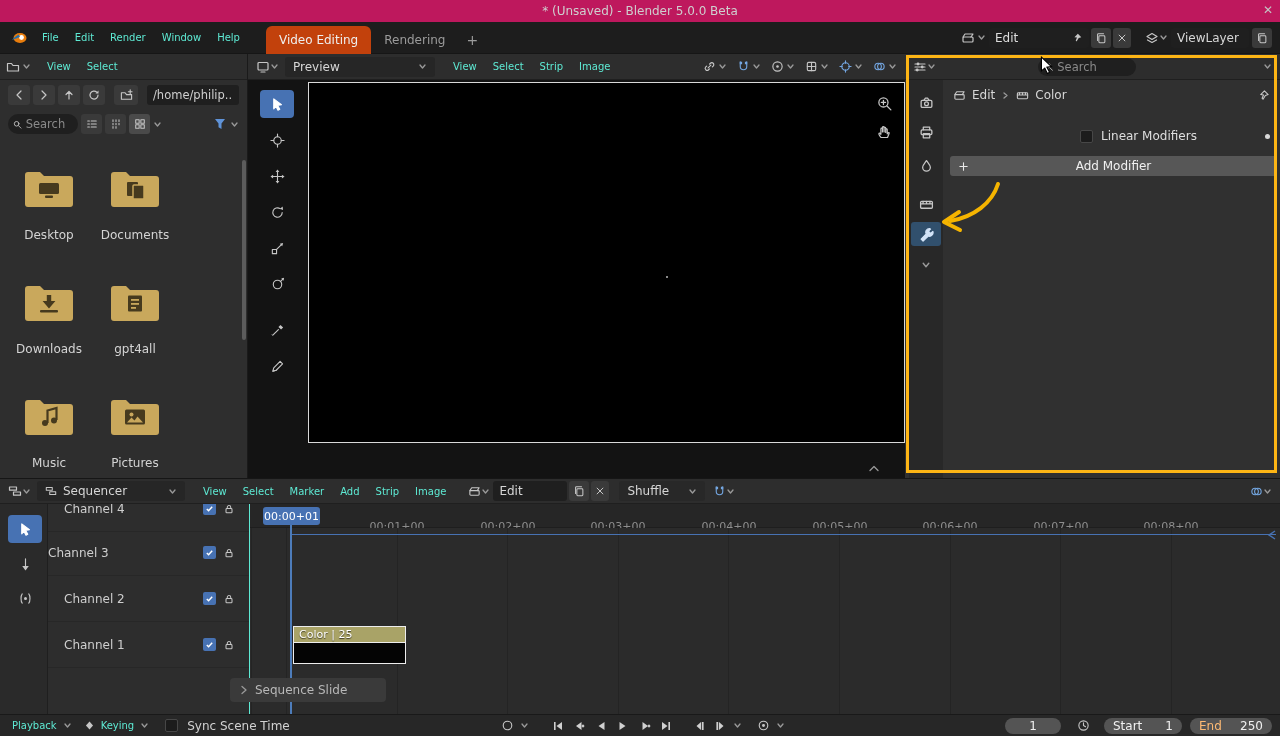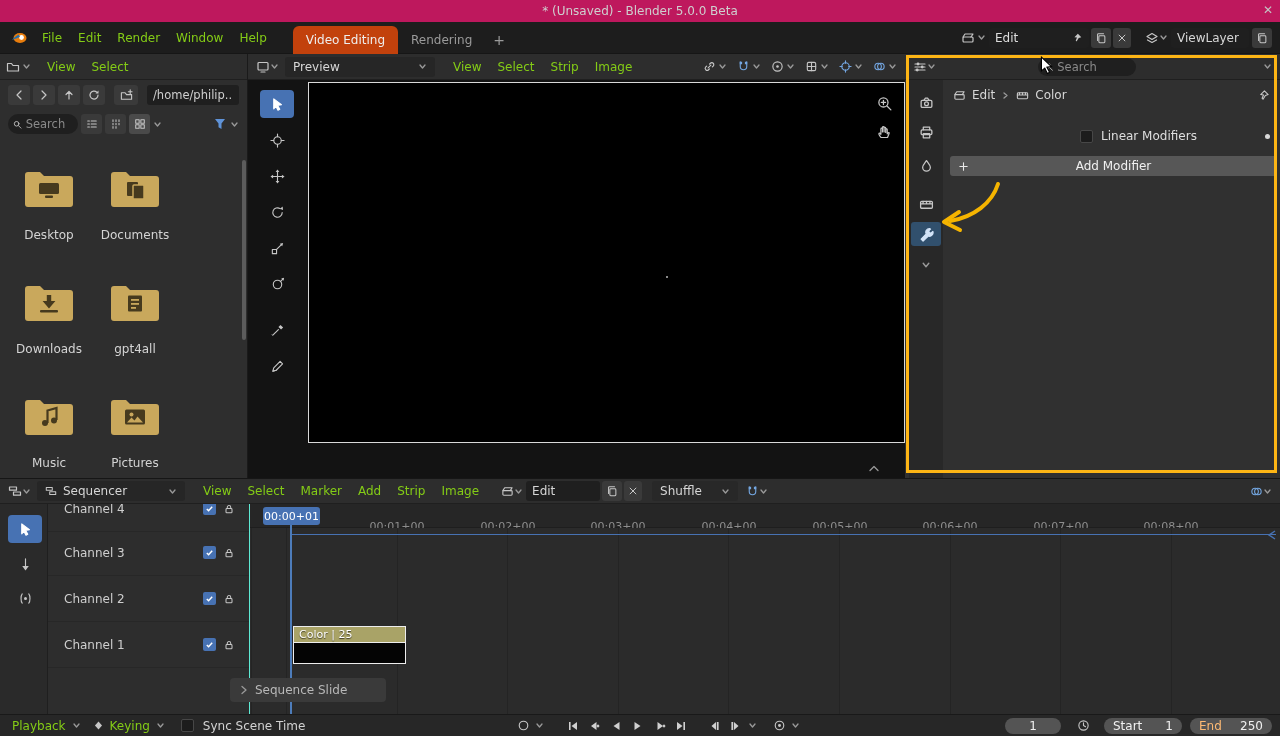--- a/index.html
+++ b/index.html
@@ -1,21 +1,21 @@
 <!DOCTYPE html>
 <html><head>
 <meta charset="utf-8">
 <style>
 *{margin:0;padding:0;box-sizing:border-box}
 html,body{width:1280px;height:736px;overflow:hidden;background:#111}
 body{font-family:"DejaVu Sans",sans-serif;font-size:12px;color:#d6d6d6}
 #root{position:relative;width:1280px;height:736px;background:#1d1d1d}
 .abs{position:absolute}
 .flex{display:flex;align-items:center}
-.menu{padding:0 8px;color:#84cc16;white-space:nowrap;font-size:12px}
+.menu{padding:0 8px;color:#5eead4;white-space:nowrap;font-size:10px}
 svg{display:block}
 .ic path,.ic circle,.ic rect,.ic ellipse,.ic line{stroke:#c6c6c6;stroke-width:1.2;fill:none;stroke-linecap:round;stroke-linejoin:round}
 .ic .f{fill:#c6c6c6;stroke:none}
 .blue path,.blue circle,.blue rect{stroke:#74a7e2}
 .blue .f{fill:#74a7e2;stroke:none}
 .chev path{stroke:#999;fill:none;stroke-width:1.3;stroke-linecap:round;stroke-linejoin:round}
 .fld{background:#1f1f1f;border-radius:3px;display:flex;align-items:center}
 .btn{background:#3a3a3a;border-radius:3px;display:flex;align-items:center;justify-content:center}
 .ehdr{background:#2d2d2d;display:flex;align-items:center;border-bottom:1px solid #1f1f1f}
 input{background:transparent;border:none;outline:none;color:#cfcfcf;font-family:"DejaVu Sans",sans-serif;font-size:11.5px;width:100%}
@@ -619,21 +619,21 @@
             </svg>
           </span>
         <span style="margin:0 14px 0 7px">
             <svg class="ic" width="12" height="12" viewBox="0 0 14 14">
               <rect x="3.5" y="6.5" width="7" height="5" rx="1"></rect>
               <path d="M5 6.5V5a2 2 0 0 1 4 0v1.5"></path>
             </svg>
           </span>
       </div>
       <div class="chrow" style="top:26px">
-        <span style="margin-left:16px;color:#cfcfcf">Channel 3</span>
+        <span style="color:#cfcfcf">Channel 3</span>
         <span class="checkbox" style="margin-left:auto">
             <svg width="9" height="9" viewBox="0 0 10 10">
               <path d="M2 5.5l2 2L8 3" stroke="#fff" stroke-width="1.6" fill="none"></path>
             </svg>
           </span>
         <span style="margin:0 14px 0 7px">
             <svg class="ic" width="12" height="12" viewBox="0 0 14 14">
               <rect x="3.5" y="6.5" width="7" height="5" rx="1"></rect>
               <path d="M5 6.5V5a2 2 0 0 1 4 0v1.5"></path>
             </svg>

